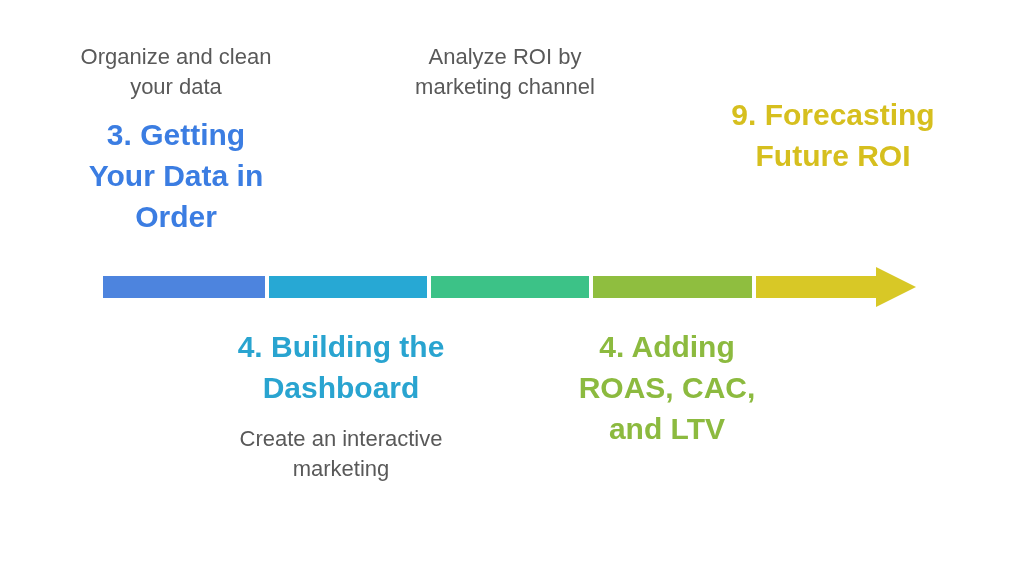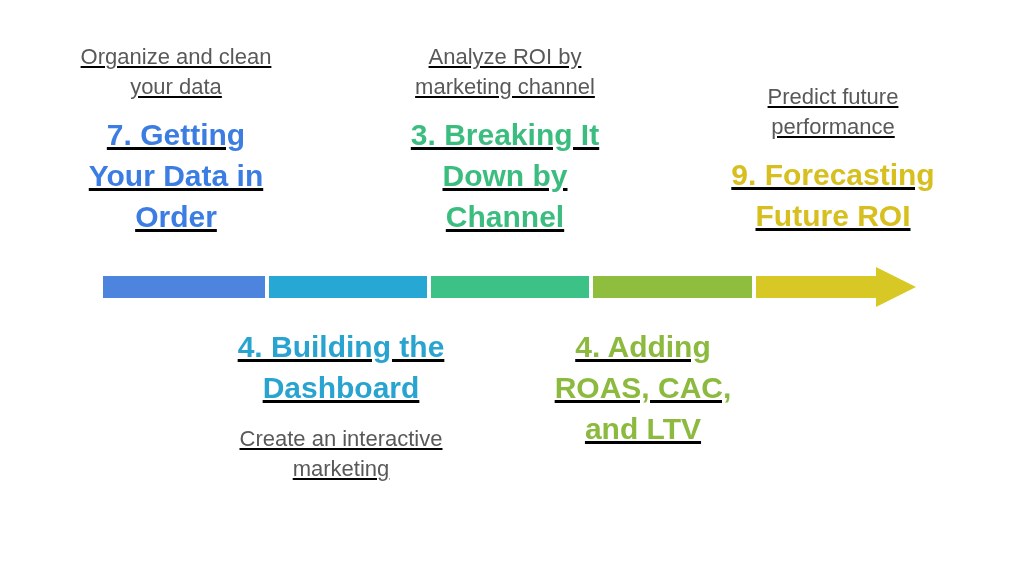--- a/index.html
+++ b/index.html
@@ -12,21 +12,20 @@
   .canvas {
     position: relative;
     width: 1024px;
     height: 576px;
     background: #ffffff;
   }
   .stage-block {
     position: absolute;
     width: 260px;
     text-align: center;
-    text-decoration: underline;
   }
   .stage-title {
     font-size: 30px;
     font-weight: bold;
     line-height: 41px;
     white-space: pre-line;
     letter-spacing: 0px;
   }
   .stage-subtitle {
     font-size: 22px;
@@ -63,51 +62,46 @@
     height: 0;
     border-top: 20px solid transparent;
     border-bottom: 20px solid transparent;
     border-left: 40px solid #d8c826;
     margin-left: -1px;
   }
   
   .stage-pos-0 { left: 46px;  top: 42px;  }
   .stage-pos-1 { left: 211px; top: 326px; }
   .stage-pos-2 { left: 375px; top: 42px;  }
-  .stage-pos-3 { left: 513px; top: 326px; }
+  .stage-pos-3 { left: 537px; top: 326px; }
   .stage-pos-4 { left: 703px; top: 82px;  }
   .gap-above { height: 12px; }
   .gap-below { height: 16px; }
 </style>
 </head>
 <body>
 
 <div class="canvas">
 
   <div class="stage-block stage-pos-0">
     <div class="stage-subtitle">Organize and clean
 your data</div>
     <div class="gap-above"></div>
-    <div class="stage-title" style="color: rgb(59, 125, 226);">7. Getting
+    <div class="stage-title" style="color: rgb(59, 125, 226);">3. Getting
 Your Data in
 Order</div>
   </div>
 
   <div class="stage-block stage-pos-2">
     <div class="stage-subtitle">Analyze ROI by
 marketing channel</div>
     <div class="gap-above"></div>
-    <div class="stage-title" style="color: rgb(60, 189, 128);">3. Breaking It
-Down by
-Channel</div>
   </div>
 
   <div class="stage-block stage-pos-4">
-    <div class="stage-subtitle">Predict future
-performance</div>
     <div class="gap-above"></div>
     <div class="stage-title" style="color: rgb(214, 191, 30);">9. Forecasting
 Future ROI</div>
   </div>
 
   <div class="timeline">
     <div class="segments">
       <div class="segment seg-0" style="background-color: rgb(77, 132, 222);"></div>
       <div class="segment seg-1" style="background-color: rgb(39, 168, 212);"></div>
       <div class="segment seg-2" style="background-color: rgb(60, 194, 135);"></div>

